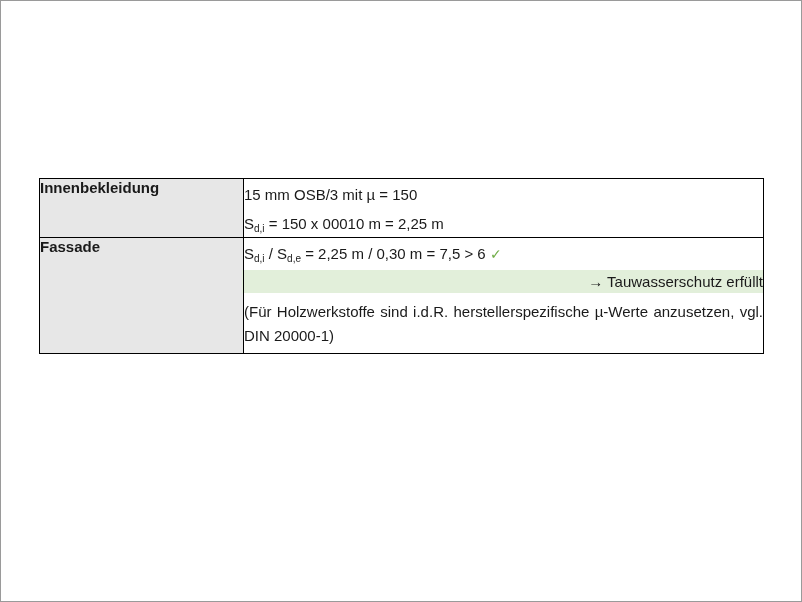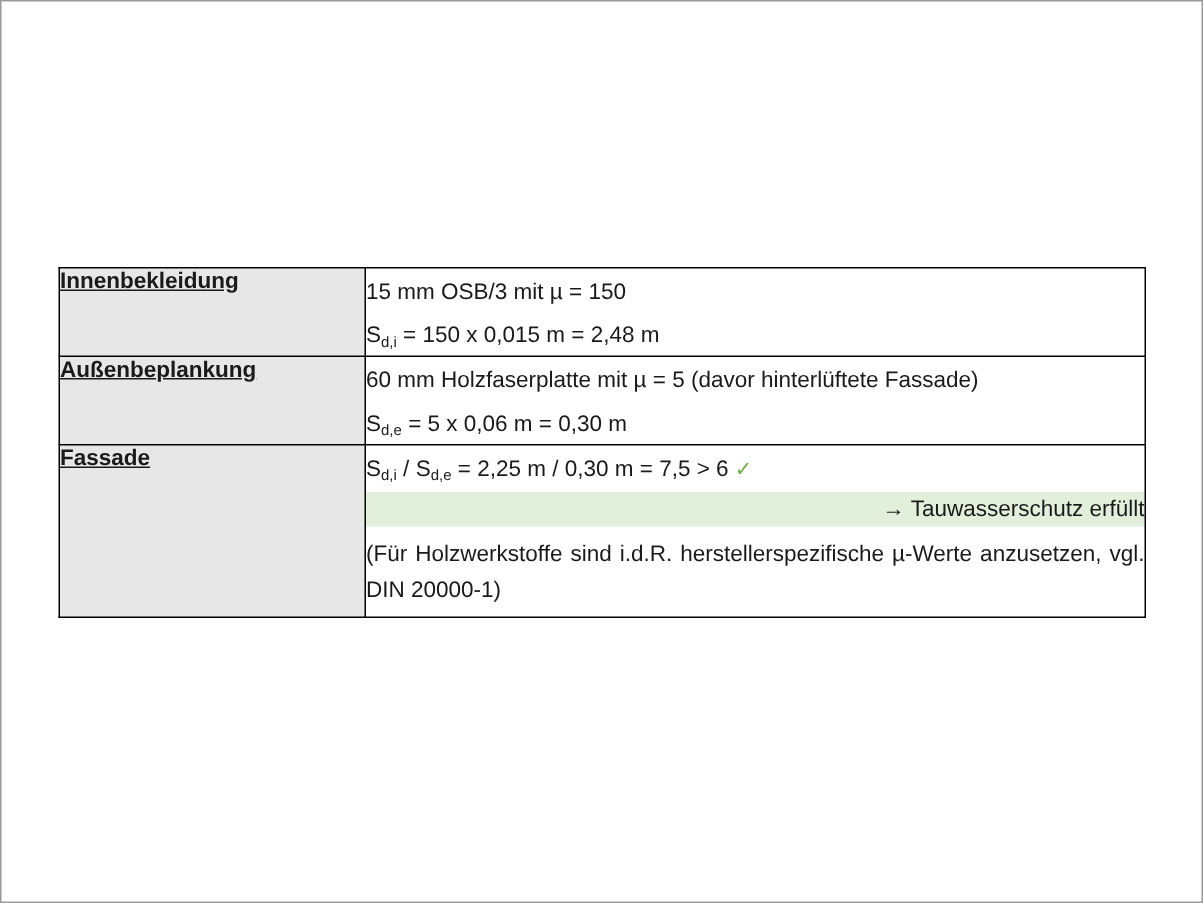--- a/index.html
+++ b/index.html
@@ -27,21 +27,20 @@
   table.doc td {
     border: 1px solid #000;
     vertical-align: top;
     padding: 0;
   }
   td.label {
     width: 203px;
     background: #e7e7e7;
     font-weight: bold;
     padding: 7px 10px 0 10px;
-    text-decoration: underline;
   }
   td.content { padding: 0 7px 0 9px; }
   .line { line-height: 21px; padding: 5px 0 3px 0; }
   .line sub { font-size: 10px; vertical-align: -3px; line-height: 0; text-align: center; }
   .highlight {
     background: #e2efda;
     margin: 2px 0 4px -2px;
     padding: 1px 0 1px 2px;
     line-height: 21px;
     text-align: right;
@@ -59,28 +58,21 @@
 </head>
 <body>
 
 <div class="page">
   <table class="doc">
     <tbody>
         <tr class="row1">
       <td class="label">Innenbekleidung</td>
       <td class="content">
         <div class="line">15 mm OSB/3 mit µ = 150</div>
-        <div class="line"><span>S</span><sub>d,i</sub><span> = 150 x 0,015 m = 2,48 m</span></div>
-      </td>
-    </tr>
-    <tr class="row2">
-      <td class="label">Außenbeplankung</td>
-      <td class="content">
-        <div class="line">60 mm Holzfaserplatte mit µ = 5 (davor hinterlüftete Fassade)</div>
-        <div class="line"><span>S</span><sub>d,e</sub><span> = 5 x 0,06 m = 0,30 m</span></div>
+        <div class="line"><span>S</span><sub>d,i</sub><span> = 150 x 00010 m = 2,25 m</span></div>
       </td>
     </tr>
     <tr class="row3">
       <td class="label">Fassade</td>
       <td class="content">
         <div class="line"><span>S</span><sub>d,i</sub><span> / </span><span>S</span><sub>d,e</sub><span> = 2,25 m / 0,30 m = 7,5 &gt; 6 </span><span class="check">✓</span></div>
         <div class="highlight">→ Tauwasserschutz erfüllt</div>
         <div class="justify">(Für Holzwerkstoffe sind i.d.R. herstellerspezifische µ-Werte anzusetzen, vgl. DIN 20000-1)</div>
       </td>
     </tr>

